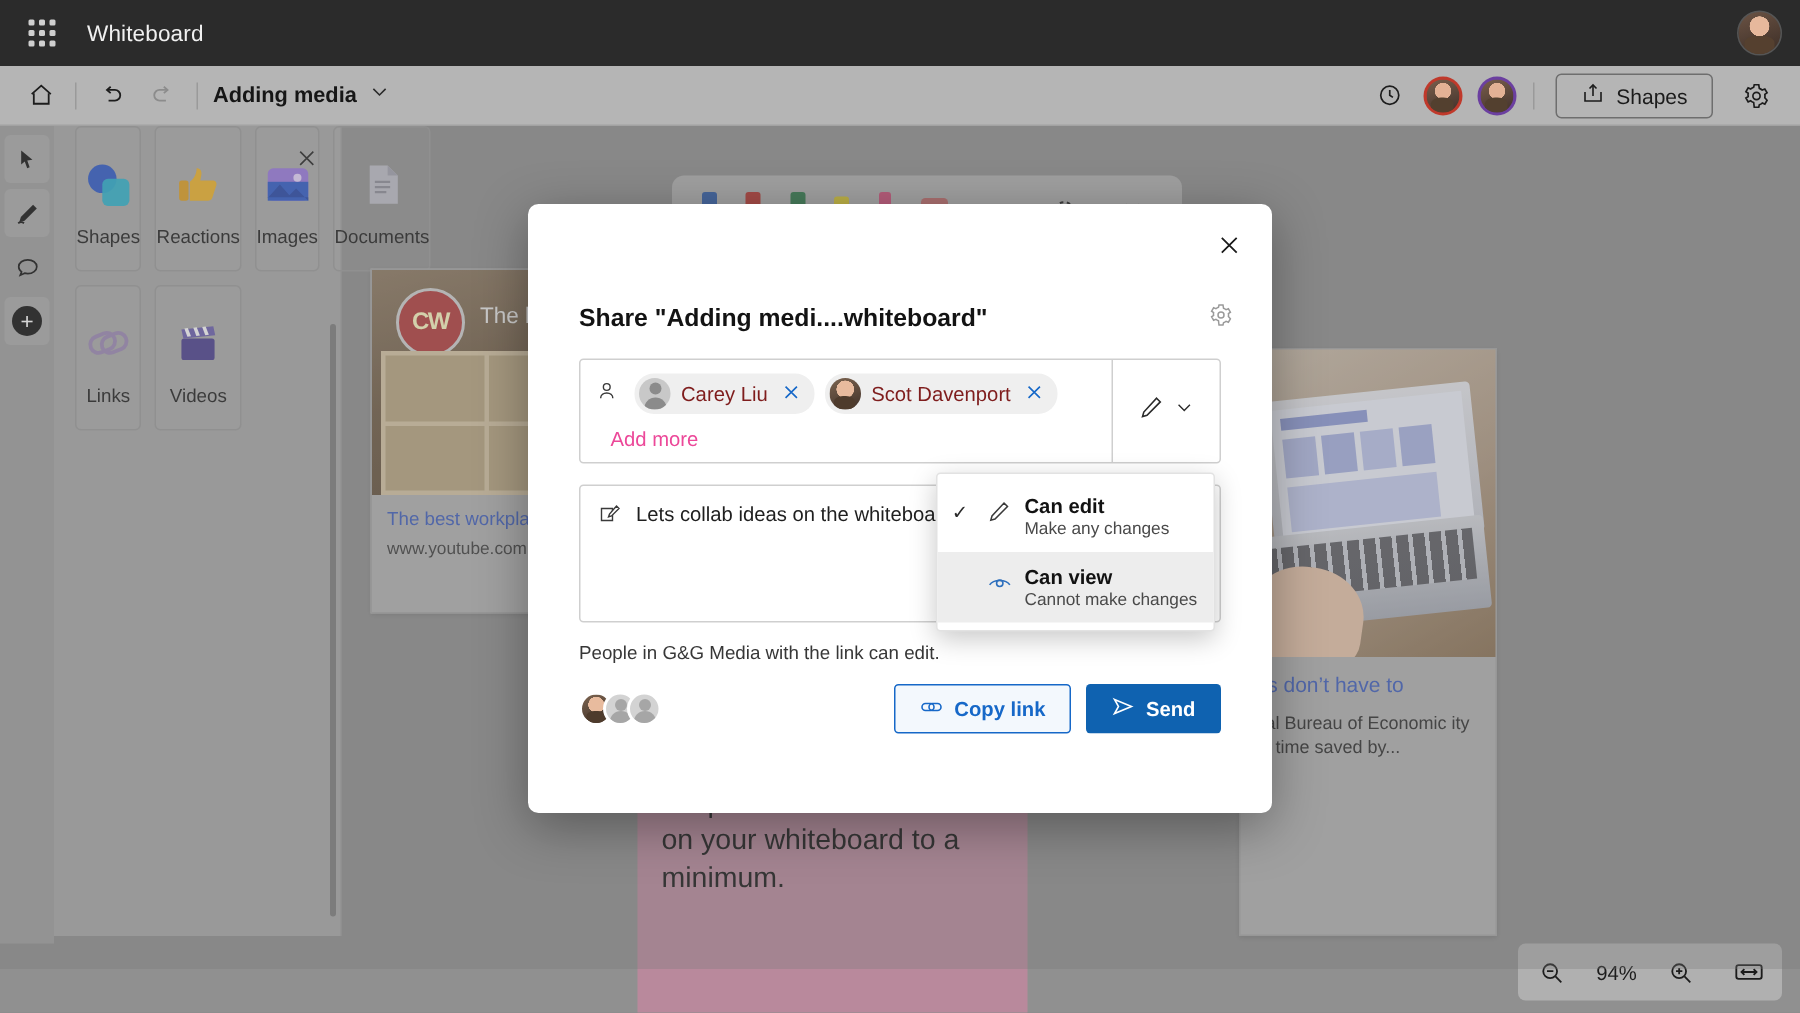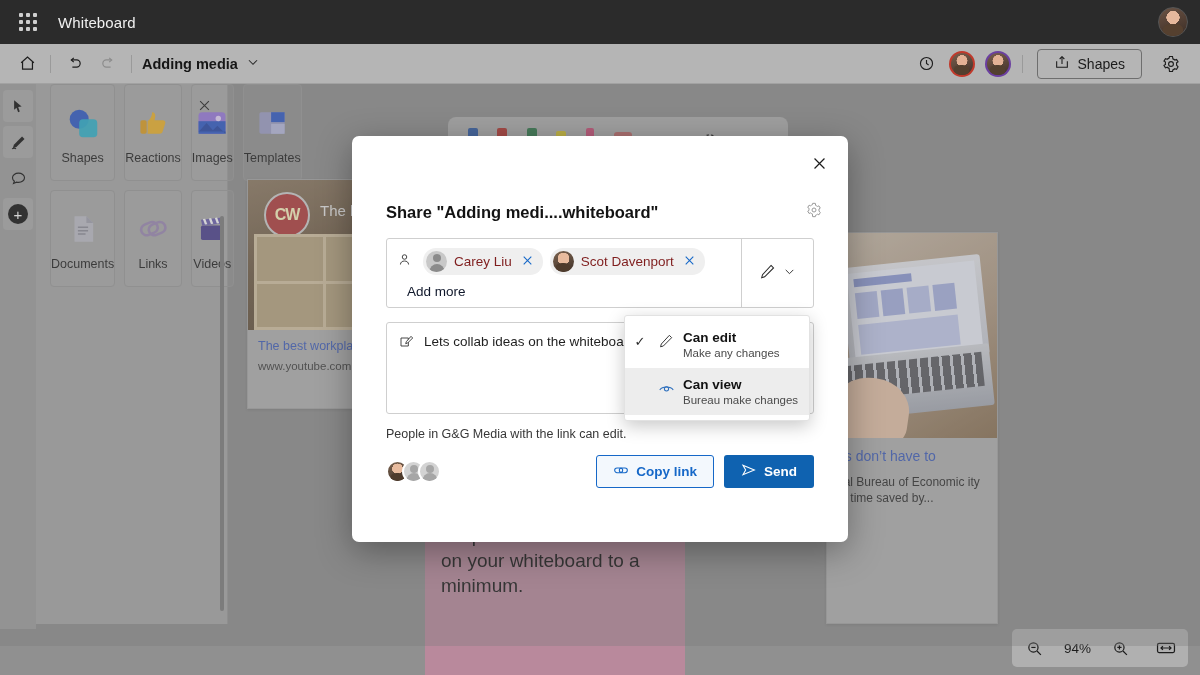--- a/index.html
+++ b/index.html
@@ -165,21 +165,21 @@
   .recip-row { display: flex; align-items: center; gap: 7px; }
   .person-ico { color: #3a3a3a; margin: 0 4px 0 2px; }
   .chip { display: flex; align-items: center; gap: 7px; background: #efefef; border-radius: 13px; padding: 3px 7px 3px 3px; }
   .chip-av { width: 21px; height: 21px; border-radius: 50%; background: #c8c8c8; position: relative; overflow: hidden; flex: none; }
   .chip-av.generic::before { content:""; position:absolute; left:50%; top:3px; width:8px; height:8px; border-radius:50%; background:#8b8b8b; transform: translateX(-50%);}
   .chip-av.generic::after { content:""; position:absolute; left:50%; bottom:0; width:15px; height:8px; border-radius: 8px 8px 0 0; background:#8b8b8b; transform: translateX(-50%);}
   .chip-av.photo { background: radial-gradient(circle at 50% 36%, #e8bb9e 0 34%, rgba(0,0,0,0) 35%), linear-gradient(160deg,#7c6450,#3f3028); }
   .chip-av.photo::after { content:""; position:absolute; left:16%; bottom:0; width:68%; height:42%; background:#4e3b2c; border-radius:42% 42% 0 0;}
   .chip-name { font-size: 13.5px; color: #7f1d1d; }
   .chip-x { color: #1668c8; font-size: 14px; padding: 0 2px; }
-  .add-more { font-size: 13.5px; color: #0f172a; padding: 9px 0 0 12px; }
+  .add-more { font-size: 13.5px; color: #ec4899; padding: 9px 0 0 12px; }
   .perm-btn { width: 72px; border-left: 1px solid #cfcfcf; display: flex; align-items: center; justify-content: center; gap: 7px; color: #2a2a2a; }
   .msg-box { margin: 14px 34px 0 34px; height: 92px; border: 1px solid #cfcfcf; border-radius: 3px; padding: 11px 12px; display: flex; gap: 9px; }
   .msg-text { font-size: 13.5px; color: #1f1f1f; }
   .share-note { margin: 13px 34px 0 34px; font-size: 12.5px; color: #373737; }
   .dlg-foot { display: flex; align-items: center; margin: 14px 34px 0 34px; }
   .face-pile { display: flex; }
   .fp { width: 23px; height: 23px; border-radius: 50%; border: 2px solid #fff; margin-right: -7px; background: #d3d3d3; position: relative; overflow: hidden; }
   .fp.generic::before { content:""; position:absolute; left:50%; top:3px; width:8px; height:8px; border-radius:50%; background:#a6a6a6; transform: translateX(-50%);}
   .fp.generic::after { content:""; position:absolute; left:50%; bottom:0; width:15px; height:8px; border-radius: 8px 8px 0 0; background:#a6a6a6; transform: translateX(-50%);}
   .fp.photo { background: radial-gradient(circle at 50% 36%, #e8bb9e 0 34%, rgba(0,0,0,0) 35%), linear-gradient(160deg,#7c6450,#3f3028); }
@@ -346,30 +346,20 @@
             <svg width="36" height="36" viewBox="0 0 40 40">
                 <rect x="5" y="8" width="30" height="24" rx="4" fill="#9a79e0"></rect>
                 <rect x="5" y="18" width="30" height="14" rx="0" fill="#2d59c9"></rect>
                 <path d="M5 30l9-10 7 8 5-5 9 9v-2.5H5z" fill="#2244a8"></path>
                 <circle cx="27" cy="15" r="3" fill="#e8d7ff"></circle>
               </svg>
           </span>
           <span class="lbl">Images</span>
         </div>
 
-        <div class="cp-tile">
-          <span class="glyph">
-            <svg width="36" height="36" viewBox="0 0 40 40">
-                <rect x="6" y="8" width="28" height="24" rx="2" fill="#9ea0c9"></rect>
-                <rect x="19" y="8" width="15" height="11" fill="#2d59c9"></rect>
-                <rect x="19" y="21" width="15" height="11" fill="#b9bce0"></rect>
-              </svg>
-          </span>
-          <span class="lbl">Templates</span>
-        </div>
 
         <div class="cp-tile">
           <span class="glyph">
             <svg width="34" height="34" viewBox="0 0 40 40">
                 <path d="M10 5h14l8 8v22H10z" fill="#bfbfc9"></path>
                 <path d="M24 5l8 8h-8z" fill="#a3a3b0"></path>
                 <g stroke="#8e8e9a" stroke-width="1.8">
                   <path d="M14 18h12M14 22h12M14 26h9"></path>
                 </g>
               </svg>
@@ -614,18 +604,18 @@
       <div class="perm-item hl">
         <span class="perm-check"></span>
         <span class="perm-ico blue">
           <svg width="17" height="17" viewBox="0 0 24 24" fill="none" stroke="currentColor" stroke-width="1.5">
               <path d="M2.5 14c3.5-5.5 15.5-5.5 19 0"></path>
               <circle cx="12" cy="12.5" r="3"></circle>
             </svg>
         </span>
         <span>
           <span class="perm-main" style="display:block">Can view</span>
-          <span class="perm-sub" style="display:block">Bureau make changes</span>
+          <span class="perm-sub" style="display:block">Cannot make changes</span>
         </span>
       </div>
     </div>
   </div>
 </div>
 
 </body></html>

